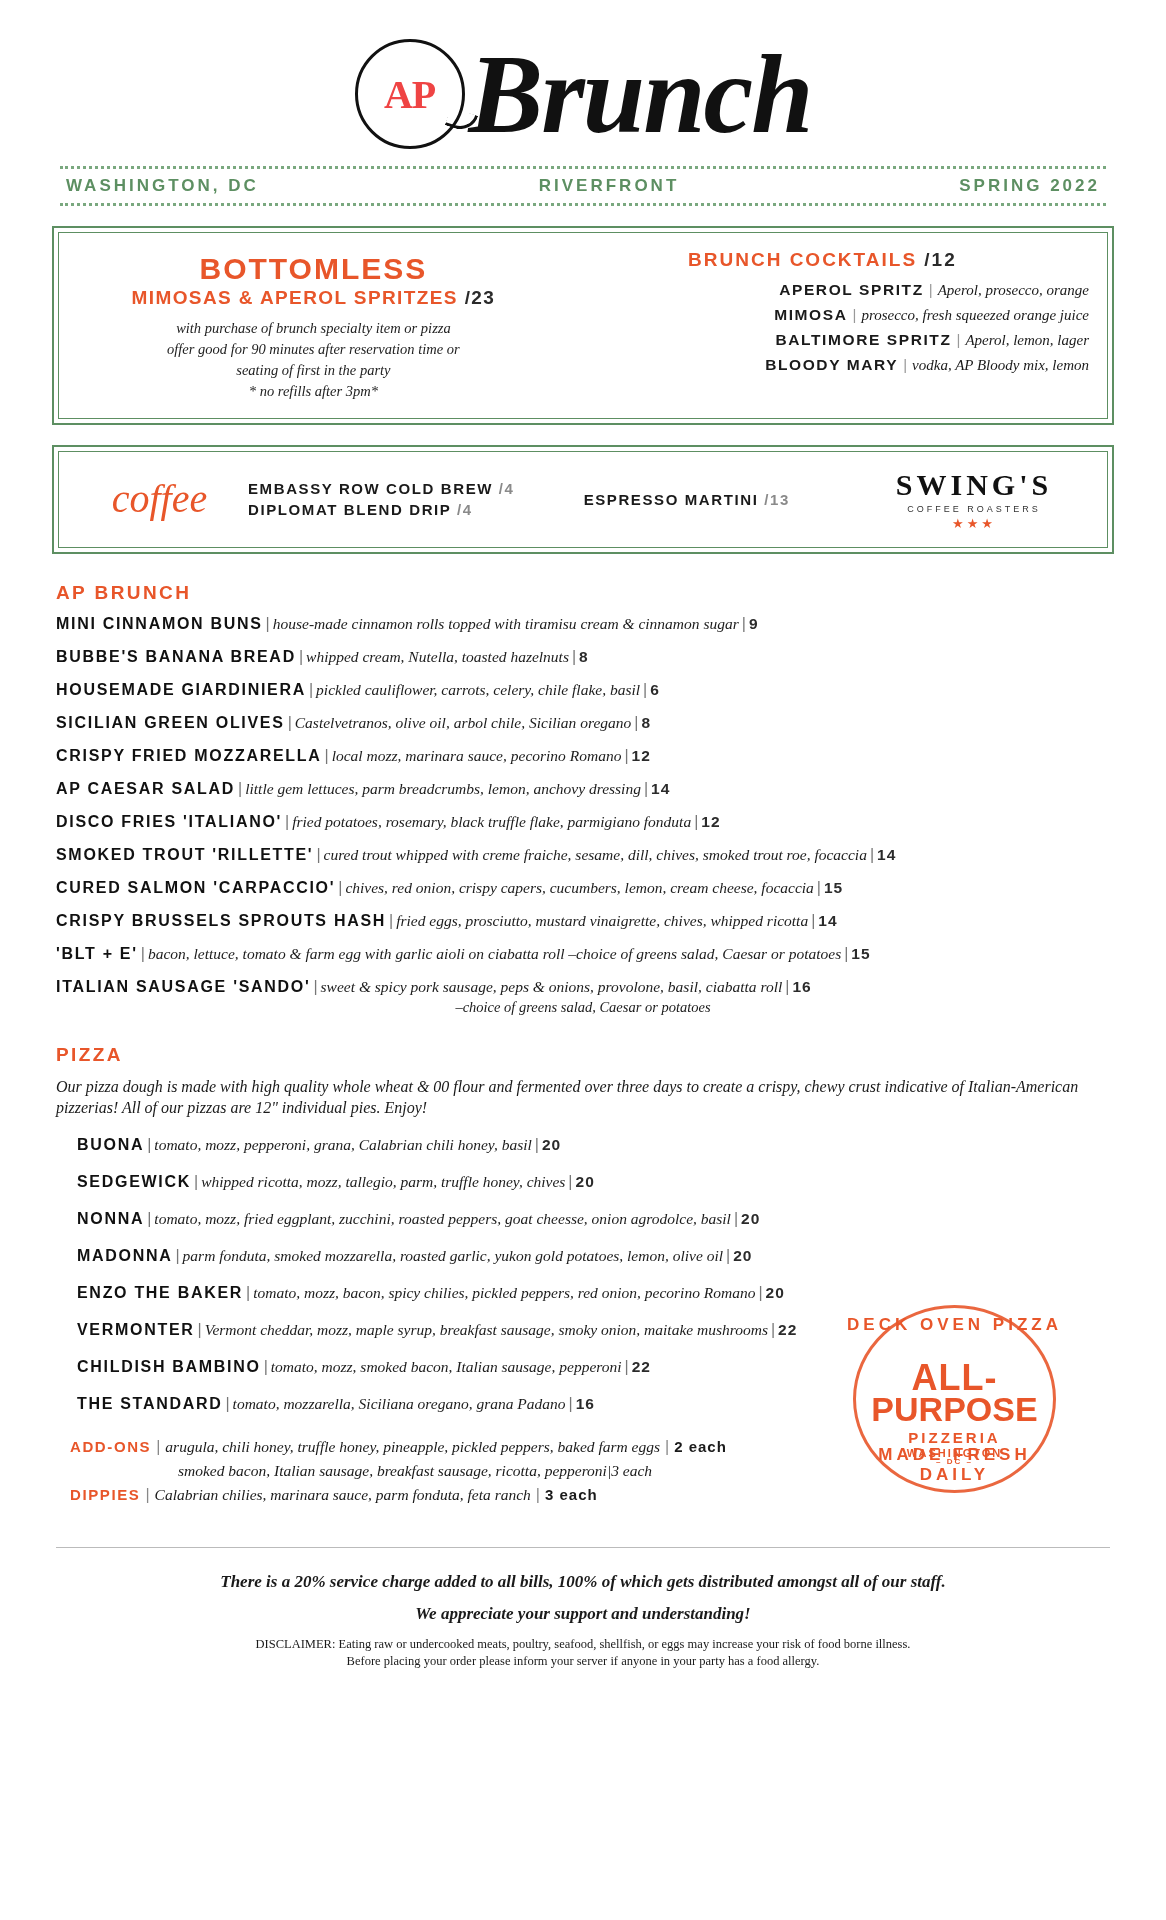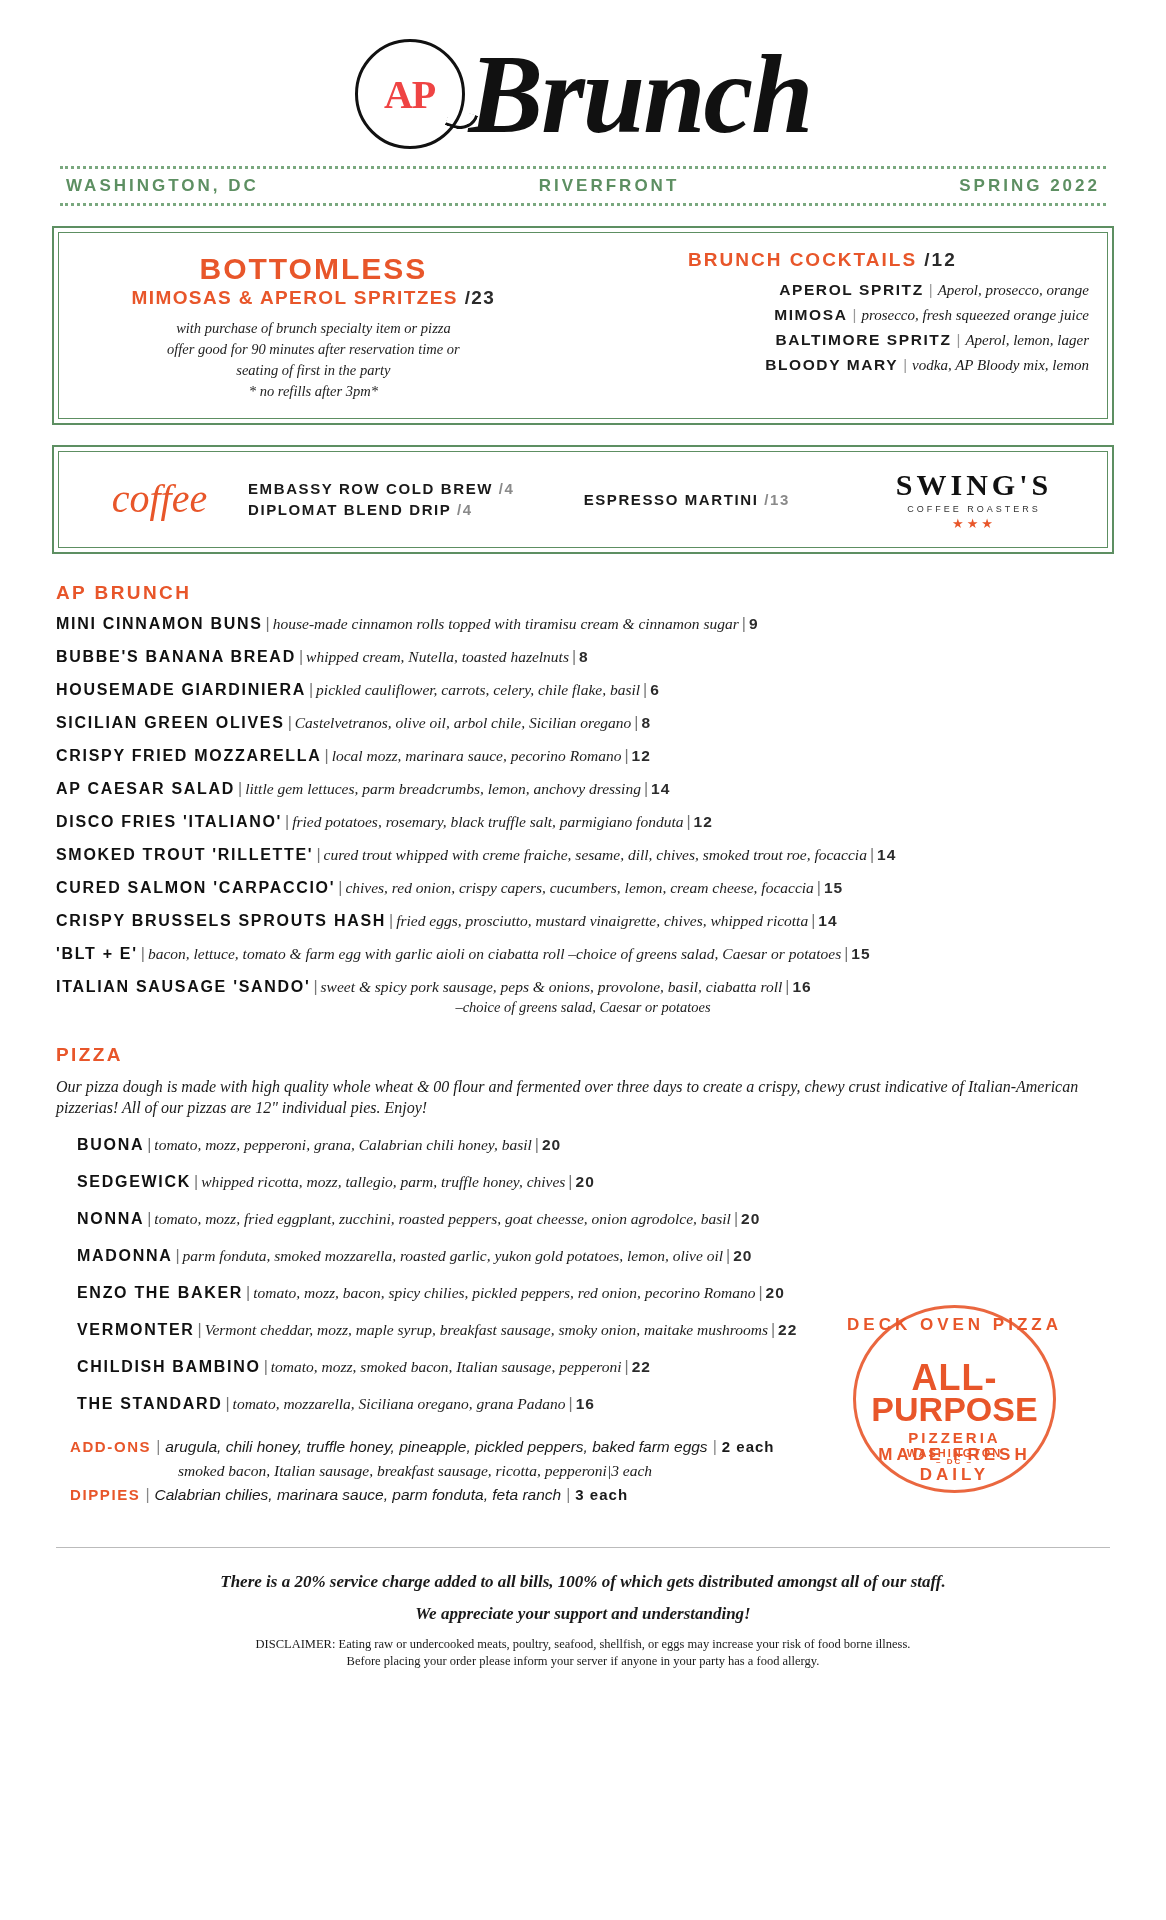--- a/index.html
+++ b/index.html
@@ -268,21 +268,21 @@
     line-height: 1.4;
   }
   .addon-label {
     color: #e8562a;
     font-weight: bold;
     letter-spacing: 1.6px;
     font-size: 15px;
   }
   .addon-row .bar { color:#888; padding: 0 5px; }
   .addon-row .desc {
-    font-family: Liberation Sans, sans-serif;
+    font-family: Liberation Serif, serif;
     font-style: italic;
     font-size: 15.5px;
   }
   .addon-row .price { font-weight: bold; letter-spacing: 1px; font-size: 15px; }
   .addon-sub {
     margin-left: 108px;
     font-family: "Liberation Serif", serif;
     font-style: italic;
     font-size: 15.5px;
     margin-bottom: 4px;
@@ -435,21 +435,21 @@
   </div>
 
   <div class="section-title">AP BRUNCH</div>
   <div class="menu-list">
     <div class="menu-item"><span class="nm">MINI CINNAMON BUNS</span><span class="bar">|</span><span class="desc">house-made cinnamon rolls topped with tiramisu cream &amp; cinnamon sugar</span><span class="bar">|</span><span class="price">9</span></div>
     <div class="menu-item"><span class="nm">BUBBE'S BANANA BREAD</span><span class="bar">|</span><span class="desc">whipped cream, Nutella, toasted hazelnuts</span><span class="bar">|</span><span class="price">8</span></div>
     <div class="menu-item"><span class="nm">HOUSEMADE GIARDINIERA</span><span class="bar">|</span><span class="desc">pickled cauliflower, carrots, celery, chile flake, basil</span><span class="bar">|</span><span class="price">6</span></div>
     <div class="menu-item"><span class="nm">SICILIAN GREEN OLIVES</span><span class="bar">|</span><span class="desc">Castelvetranos, olive oil, arbol chile, Sicilian oregano</span><span class="bar">|</span><span class="price">8</span></div>
     <div class="menu-item"><span class="nm">CRISPY FRIED MOZZARELLA</span><span class="bar">|</span><span class="desc">local mozz, marinara sauce, pecorino Romano</span><span class="bar">|</span><span class="price">12</span></div>
     <div class="menu-item"><span class="nm">AP CAESAR SALAD</span><span class="bar">|</span><span class="desc">little gem lettuces, parm breadcrumbs, lemon, anchovy dressing</span><span class="bar">|</span><span class="price">14</span></div>
-    <div class="menu-item"><span class="nm">DISCO FRIES 'ITALIANO'</span><span class="bar">|</span><span class="desc">fried potatoes, rosemary, black truffle salt, parmigiano fonduta</span><span class="bar">|</span><span class="price">12</span></div>
+    <div class="menu-item"><span class="nm">DISCO FRIES 'ITALIANO'</span><span class="bar">|</span><span class="desc">fried potatoes, rosemary, black truffle flake, parmigiano fonduta</span><span class="bar">|</span><span class="price">12</span></div>
     <div class="menu-item"><span class="nm">SMOKED TROUT 'RILLETTE'</span><span class="bar">|</span><span class="desc">cured trout whipped with creme fraiche, sesame, dill, chives, smoked trout roe, focaccia</span><span class="bar">|</span><span class="price">14</span></div>
     <div class="menu-item"><span class="nm">CURED SALMON 'CARPACCIO'</span><span class="bar">|</span><span class="desc">chives, red onion, crispy capers, cucumbers, lemon, cream cheese, focaccia</span><span class="bar">|</span><span class="price">15</span></div>
     <div class="menu-item"><span class="nm">CRISPY BRUSSELS SPROUTS HASH</span><span class="bar">|</span><span class="desc">fried eggs, prosciutto, mustard vinaigrette, chives, whipped ricotta</span><span class="bar">|</span><span class="price">14</span></div>
     <div class="menu-item"><span class="nm">'BLT + E'</span><span class="bar">|</span><span class="desc">bacon, lettuce, tomato &amp; farm egg with garlic aioli on ciabatta roll –choice of greens salad, Caesar or potatoes</span><span class="bar">|</span><span class="price">15</span></div>
     <div class="menu-item"><span class="nm">ITALIAN SAUSAGE 'SANDO'</span><span class="bar">|</span><span class="desc">sweet &amp; spicy pork sausage, peps &amp; onions, provolone, basil, ciabatta roll</span><span class="bar">|</span><span class="price">16</span><span class="sub">–choice of greens salad, Caesar or potatoes</span></div>
   </div>
 
   <div class="section-title">PIZZA</div>
   <div class="pizza-intro">Our pizza dough is made with high quality whole wheat &amp; 00 flour and fermented over three days to create a crispy, chewy crust indicative of Italian-American pizzerias! All of our pizzas are 12" individual pies. Enjoy!</div>
   <div class="menu-list pizza-list">

